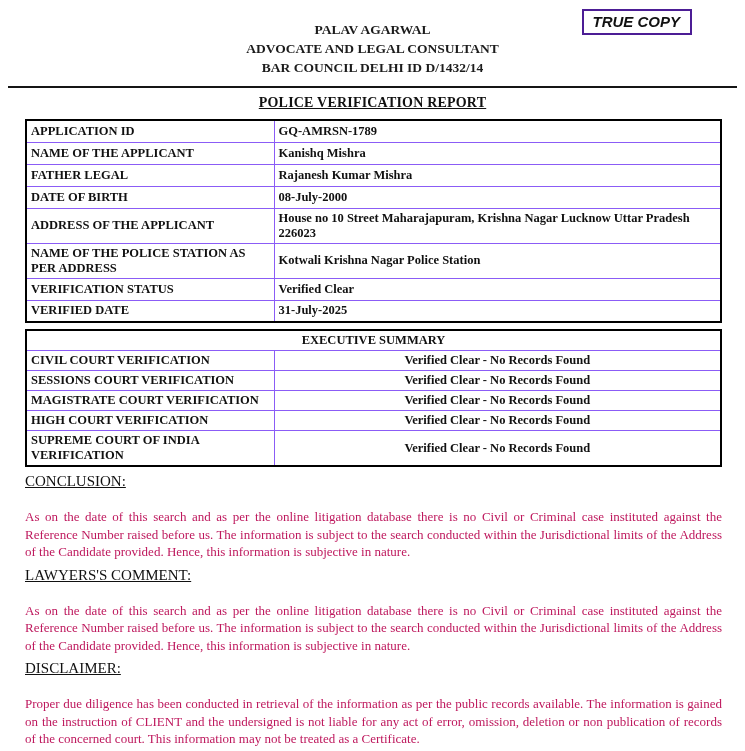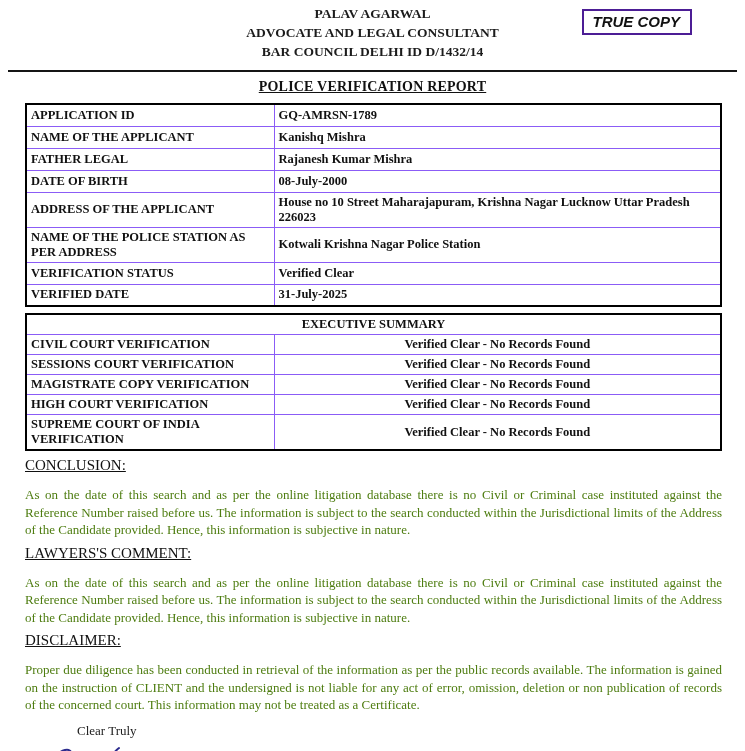--- a/index.html
+++ b/index.html
@@ -1,20 +1,20 @@
 <!DOCTYPE html>
 <html><head>
 <meta charset="utf-8">
 <style>
   * { margin:0; padding:0; box-sizing:border-box; }
   body { background:#ffffff; font-family:"Liberation Serif","DejaVu Serif",serif; color:#111; }
   .page { position:relative; width:745px; height:751px; background:#fff; overflow:hidden; }
 
   
-  .letterhead { text-align:center; padding-top:4px; line-height:19px;
+  .letterhead { text-align:center; padding-top:20px; line-height:19px;
                 font-weight:bold; font-size:13.5px; color:#1c1c1c; }
   .stamp-box { position:absolute; top:9px; right:53px; border:2px solid #4c1d95;
                padding:2px 10px 3px 8px; background:#fff;
                font-family:"Liberation Sans","DejaVu Sans",sans-serif;
                font-style:italic; font-weight:bold; font-size:15px; color:#111; }
   .rule { margin:9px 8px 0 8px; border-top:2px solid #151515; }
 
   .doc-title { text-align:center; margin-top:7px; font-weight:bold; font-size:14px;
                text-decoration:underline; letter-spacing:.2px; }
 
@@ -29,21 +29,21 @@
   table.applicant tr { height:22px; }
   table.applicant tr.tall-addr { height:33px; }
   table.applicant tr.tall-ps { height:34px; }
   table.summary { margin-top:6px; }
   table.summary tr { height:18px; }
   table.summary td.sum-head { text-align:center; height:20px; font-size:12.5px; }
   table.summary td.val { text-align:center; }
 
   
   .sec-heading { margin-top:6px; font-weight:normal; font-size:15px; text-decoration:underline; }
-  .sec-body { margin-top:12px; font-size:13px; line-height:17.5px; text-align:justify; color:#4d7c0f; }
+  .sec-body { margin-top:18px; font-size:13px; line-height:17.5px; text-align:justify; color:#be185d; }
 
   
   .closing { margin:9px 0 0 52px; font-size:13px; color:#1c1c1c; }
   .signature { margin:2px 0 0 18px; }
 </style>
 </head>
 <body>
 
 <div class="page">
 
@@ -115,21 +115,21 @@
         </tr>
         <tr>
           <td>CIVIL COURT VERIFICATION</td>
           <td class="val">Verified Clear - No Records Found</td>
         </tr>
         <tr>
           <td>SESSIONS COURT VERIFICATION</td>
           <td class="val">Verified Clear - No Records Found</td>
         </tr>
         <tr>
-          <td>MAGISTRATE COPY VERIFICATION</td>
+          <td>MAGISTRATE COURT VERIFICATION</td>
           <td class="val">Verified Clear - No Records Found</td>
         </tr>
         <tr>
           <td>HIGH COURT VERIFICATION</td>
           <td class="val">Verified Clear - No Records Found</td>
         </tr>
         <tr>
           <td>SUPREME COURT OF INDIA VERIFICATION</td>
           <td class="val">Verified Clear - No Records Found</td>
         </tr>

